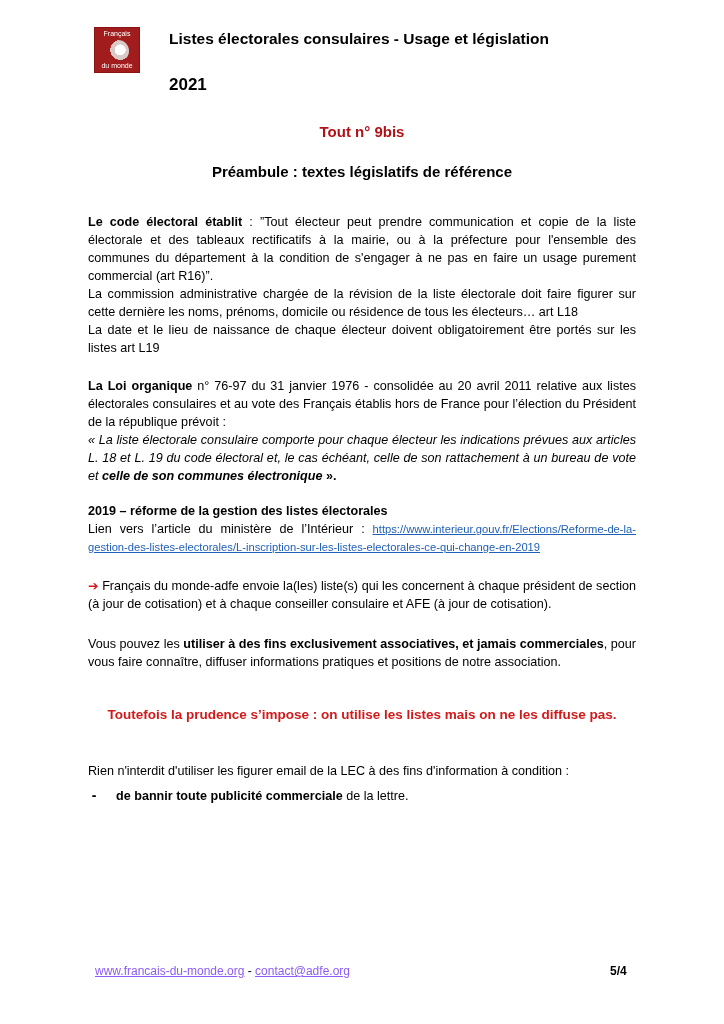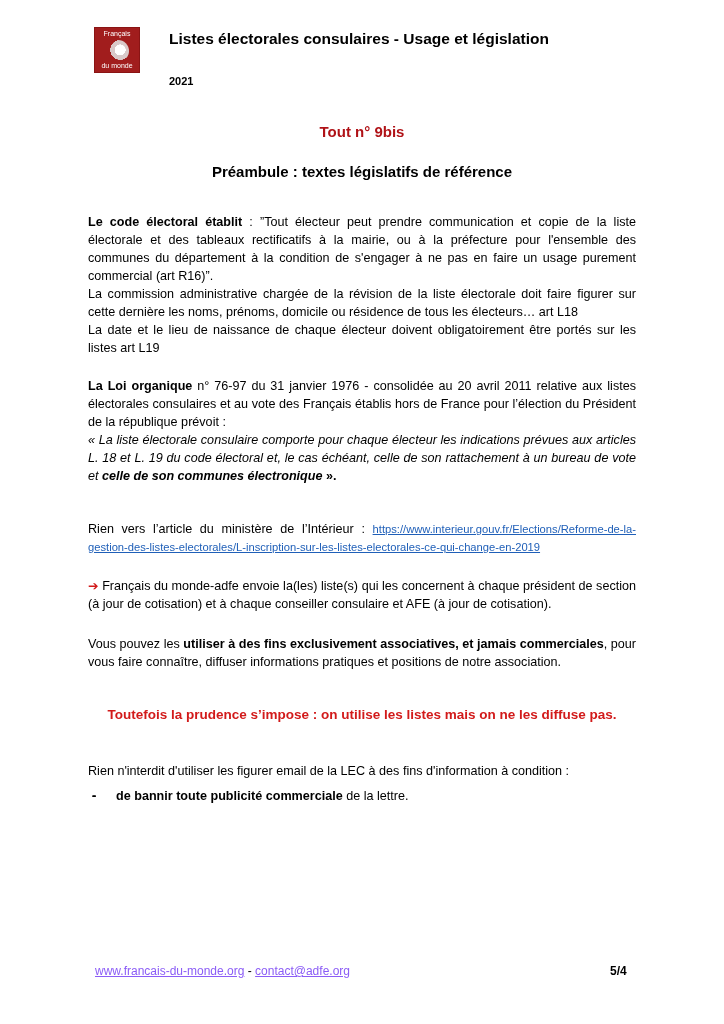--- a/index.html
+++ b/index.html
@@ -5,21 +5,21 @@
   html, body { margin: 0; padding: 0; background: #ffffff; }
   body { width: 724px; height: 1024px; position: relative; overflow: hidden;
          font-family: "Liberation Sans", "DejaVu Sans", sans-serif; color: #000; }
   .logo { position: absolute; left: 94px; top: 27px; width: 46px; height: 46px;
           background: #a11d1d; color: #fff; text-align: center; box-sizing: border-box; border: 1px solid #8a1414; }
   .logo .t1 { position: absolute; top: 2px; left: 0; width: 100%; font-size: 7px; line-height: 8px; }
   .logo .t2 { position: absolute; bottom: 2px; left: 0; width: 100%; font-size: 7px; line-height: 8px; }
   .logo .globe { position: absolute; left: 12px; top: 12px; width: 22px; height: 22px; border-radius: 50%;
                  background: radial-gradient(circle at 60% 45%, #ffffff 0 30%, #d9c9c9 31% 55%, #a11d1d 56%); }
   .hdr-title { position: absolute; left: 169px; top: 30px; font-size: 15.5px; font-weight: bold; }
-  .hdr-year { position: absolute; left: 169px; top: 75px; font-size: 11px; font-weight: bold; text-align: center; }
+  .hdr-year { position: absolute; left: 169px; top: 75px; font-size: 17px; font-weight: bold; text-align: center; }
   .fiche { position: absolute; left: 0; width: 724px; top: 123px; text-align: center; font-size: 15px; font-weight: bold; color: #b01217; }
   .preamble { position: absolute; left: 0; width: 724px; top: 163px; text-align: center; font-size: 15px; font-weight: bold; }
   .para { position: absolute; left: 88px; width: 548px; font-size: 12.6px; line-height: 18px; text-align: justify; }
   .para b { font-weight: bold; }
   .lnk { color: #1f5fb8; text-decoration: underline; font-size: 11.2px; }
   .arrow { color: #d21a1a; font-weight: bold; }
   .warning { position: absolute; left: 0; width: 724px; top: 707px; text-align: center; font-size: 13.5px; font-weight: bold; color: #d21a1a; }
   .bullets { position: absolute; left: 88px; width: 548px; top: 787px; font-size: 12.6px; line-height: 18.5px; margin: 0; padding: 0; list-style: none; }
   .bullets li { position: relative; padding-left: 28px; }
   .bullets li .dash { position: absolute; left: 4px; top: 0; font-weight: bold; }
@@ -46,22 +46,22 @@
   <span>La commission administrative chargée de la révision de la liste électorale doit faire figurer sur cette dernière les noms, prénoms, domicile ou résidence de tous les électeurs… art L18</span><br>
   <span>La date et le lieu de naissance de chaque électeur doivent obligatoirement être portés sur les listes art L19</span>
 </div>
 
 <div class="para" style="top:377px">
   <b>La Loi organique</b><span> n° 76-97 du 31 janvier 1976 - consolidée au 20 avril 2011 relative aux listes électorales consulaires et au vote des Français établis hors de France pour l’élection du Président de la république prévoit :</span><br>
   <i><span>« La liste électorale consulaire comporte pour chaque électeur les indications prévues aux articles L. 18 et L. 19 du code électoral et, le cas échéant, celle de son rattachement à un bureau de vote et </span><b>celle de son communes électronique</b></i><b> ».</b>
 </div>
 
 <div class="para" style="top:502px">
-  <br>
-  <span>Rien vers l’article du ministère de l’Intérieur : </span><a class="lnk">https://www.interieur.gouv.fr/Elections/Reforme-de-la-gestion-des-listes-electorales/L-inscription-sur-les-listes-electorales-ce-qui-change-en-2019</a>
+  <b>2019 – réforme de la gestion des listes électorales</b><br>
+  <span>Lien vers l’article du ministère de l’Intérieur : </span><a class="lnk">https://www.interieur.gouv.fr/Elections/Reforme-de-la-gestion-des-listes-electorales/L-inscription-sur-les-listes-electorales-ce-qui-change-en-2019</a>
 </div>
 
 <div class="para" style="top:577px">
   <span class="arrow">➔</span><span> Français du monde-adfe envoie la(les) liste(s) qui les concernent à chaque président de section (à jour de cotisation) et à chaque conseiller consulaire et AFE (à jour de cotisation).</span>
 </div>
 
 <div class="para" style="top:635px">
   <span>Vous pouvez les </span><b>utiliser à des fins exclusivement associatives, et jamais commerciales</b><span>, pour vous faire connaître, diffuser informations pratiques et positions de notre association.</span>
 </div>
 

